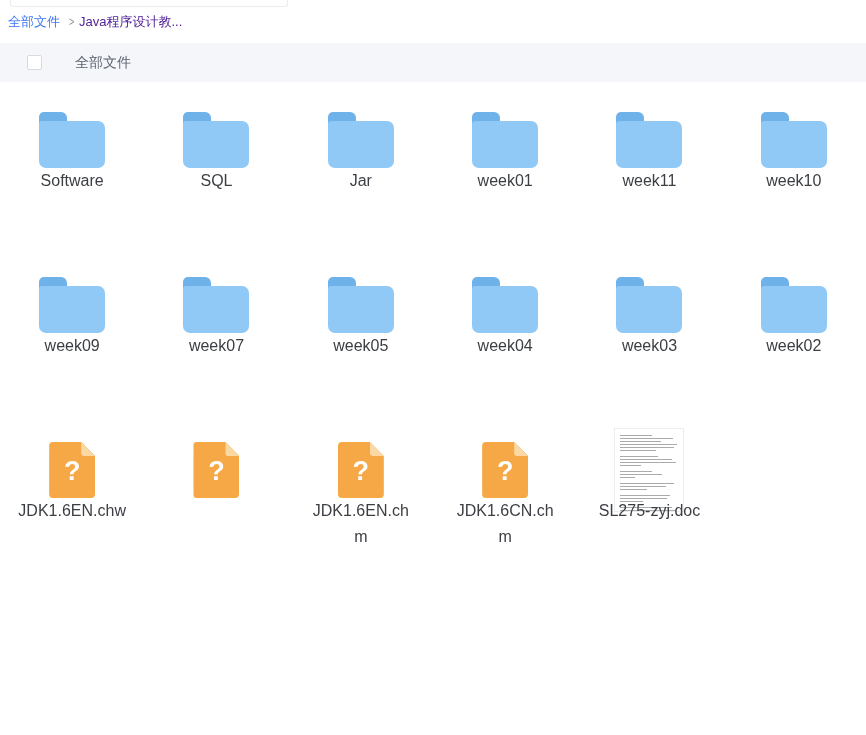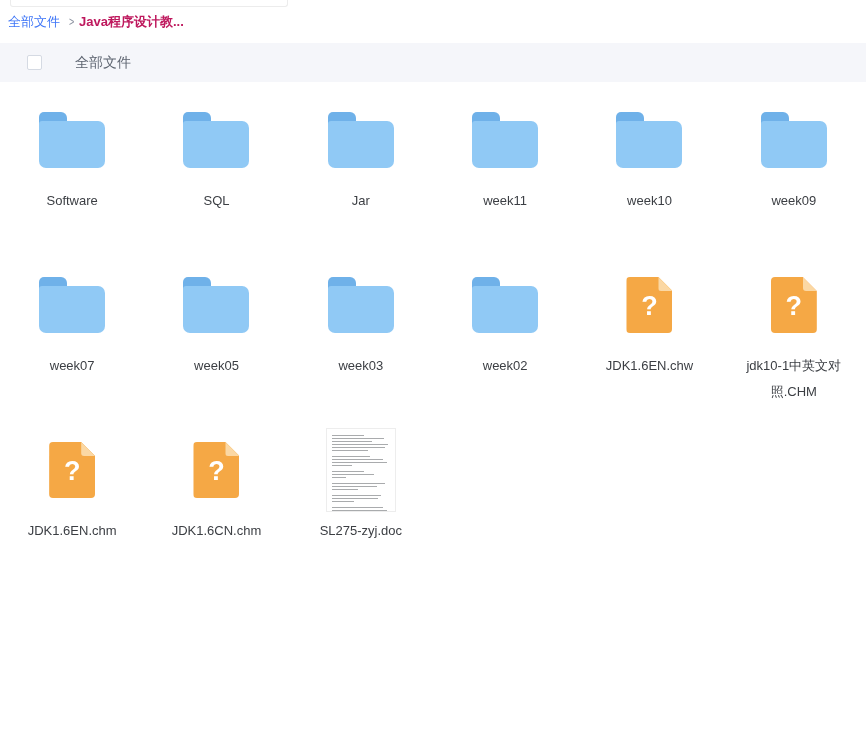--- a/index.html
+++ b/index.html
@@ -9,35 +9,35 @@
 
   
   .partial-top { position:absolute; top:0; left:10px; width:278px; height:7px;
     border:1px solid #ececec; border-top:none; border-radius:0 0 3px 3px; background:#fff; }
 
   
   .breadcrumb { position:absolute; top:13px; left:8px; font-size:13px; line-height:18px;
     display:flex; align-items:center; white-space:nowrap; }
   .crumb-link { color:#3f76f7; text-decoration:none; cursor:pointer; }
   .crumb-sep { color:#8a919f; margin:0 4px 0 8px; font-size:12px; transform:scaleX(.75); }
-  .crumb-current { color:#be185d;font-weight:bold; }
+  .crumb-current { color:#4c1d95; }
 
   
   .select-bar { position:absolute; top:43px; left:0; width:866px; height:39px;
     background:#f5f6fa; display:flex; align-items:center; }
   .checkbox { display:inline-block; width:15px; height:15px; background:#fff;
     border:1px solid #d5dae3; border-radius:2px; margin-left:27px; cursor:pointer; }
   .select-label { margin-left:33px; font-size:14px; color:#5d6470; }
 
   
   .grid { position:absolute; top:95px; left:0; width:866px;
     display:grid; grid-template-columns:repeat(6,1fr); grid-auto-rows:165px; }
   .cell { display:flex; flex-direction:column; align-items:center; padding-top:17px; cursor:pointer; }
   .icon-wrap { height:56px; width:100%; display:flex; align-items:center; justify-content:center; }
-  .label { margin-top:20px; max-width:108px; font-size:13px; line-height:26px;
+  .label { max-width:108px; font-size:16px; line-height:26px;
     color:#3b3e43; text-align:center; word-break:break-all; }
 
   
   .folder-icon { position:relative; width:66px; height:56px; }
   .folder-icon .tab { position:absolute; top:0; left:0; width:28px; height:16px;
     background:#6fb1e9; border-radius:5px 6px 0 0; }
   .folder-icon .fbody { position:absolute; top:9px; left:0; width:66px; height:47px;
     background:#90c9f5; border-radius:3px 7px 7px 7px; }
 
   
@@ -99,20 +99,30 @@
     <div class="icon-wrap">
       <div class="folder-icon">
         <div class="tab"></div>
             <div class="fbody"></div>
       </div>
 
     </div>
     <div class="label">Jar</div>
   </div>
 
+  <div class="cell">
+    <div class="icon-wrap">
+      <div class="folder-icon">
+        <div class="tab"></div>
+            <div class="fbody"></div>
+      </div>
+
+    </div>
+    <div class="label">week01</div>
+  </div>
 
 
   <div class="cell">
     <div class="icon-wrap">
       <div class="folder-icon">
         <div class="tab"></div>
             <div class="fbody"></div>
       </div>
 
     </div>
@@ -158,20 +168,30 @@
     <div class="icon-wrap">
       <div class="folder-icon">
         <div class="tab"></div>
             <div class="fbody"></div>
       </div>
 
     </div>
     <div class="label">week05</div>
   </div>
 
+  <div class="cell">
+    <div class="icon-wrap">
+      <div class="folder-icon">
+        <div class="tab"></div>
+            <div class="fbody"></div>
+      </div>
+
+    </div>
+    <div class="label">week04</div>
+  </div>
 
   <div class="cell">
     <div class="icon-wrap">
       <div class="folder-icon">
         <div class="tab"></div>
             <div class="fbody"></div>
       </div>
 
     </div>
     <div class="label">week03</div>
@@ -202,21 +222,20 @@
 
   <div class="cell">
     <div class="icon-wrap">
 
       <div class="file-icon">
         <span class="fold"></span>
             <span class="qmark">?</span>
       </div>
 
     </div>
-    <div class="label">jdk10-1中英文对照.CHM</div>
   </div>
 
   <div class="cell">
     <div class="icon-wrap">
 
       <div class="file-icon">
         <span class="fold"></span>
             <span class="qmark">?</span>
       </div>
 

